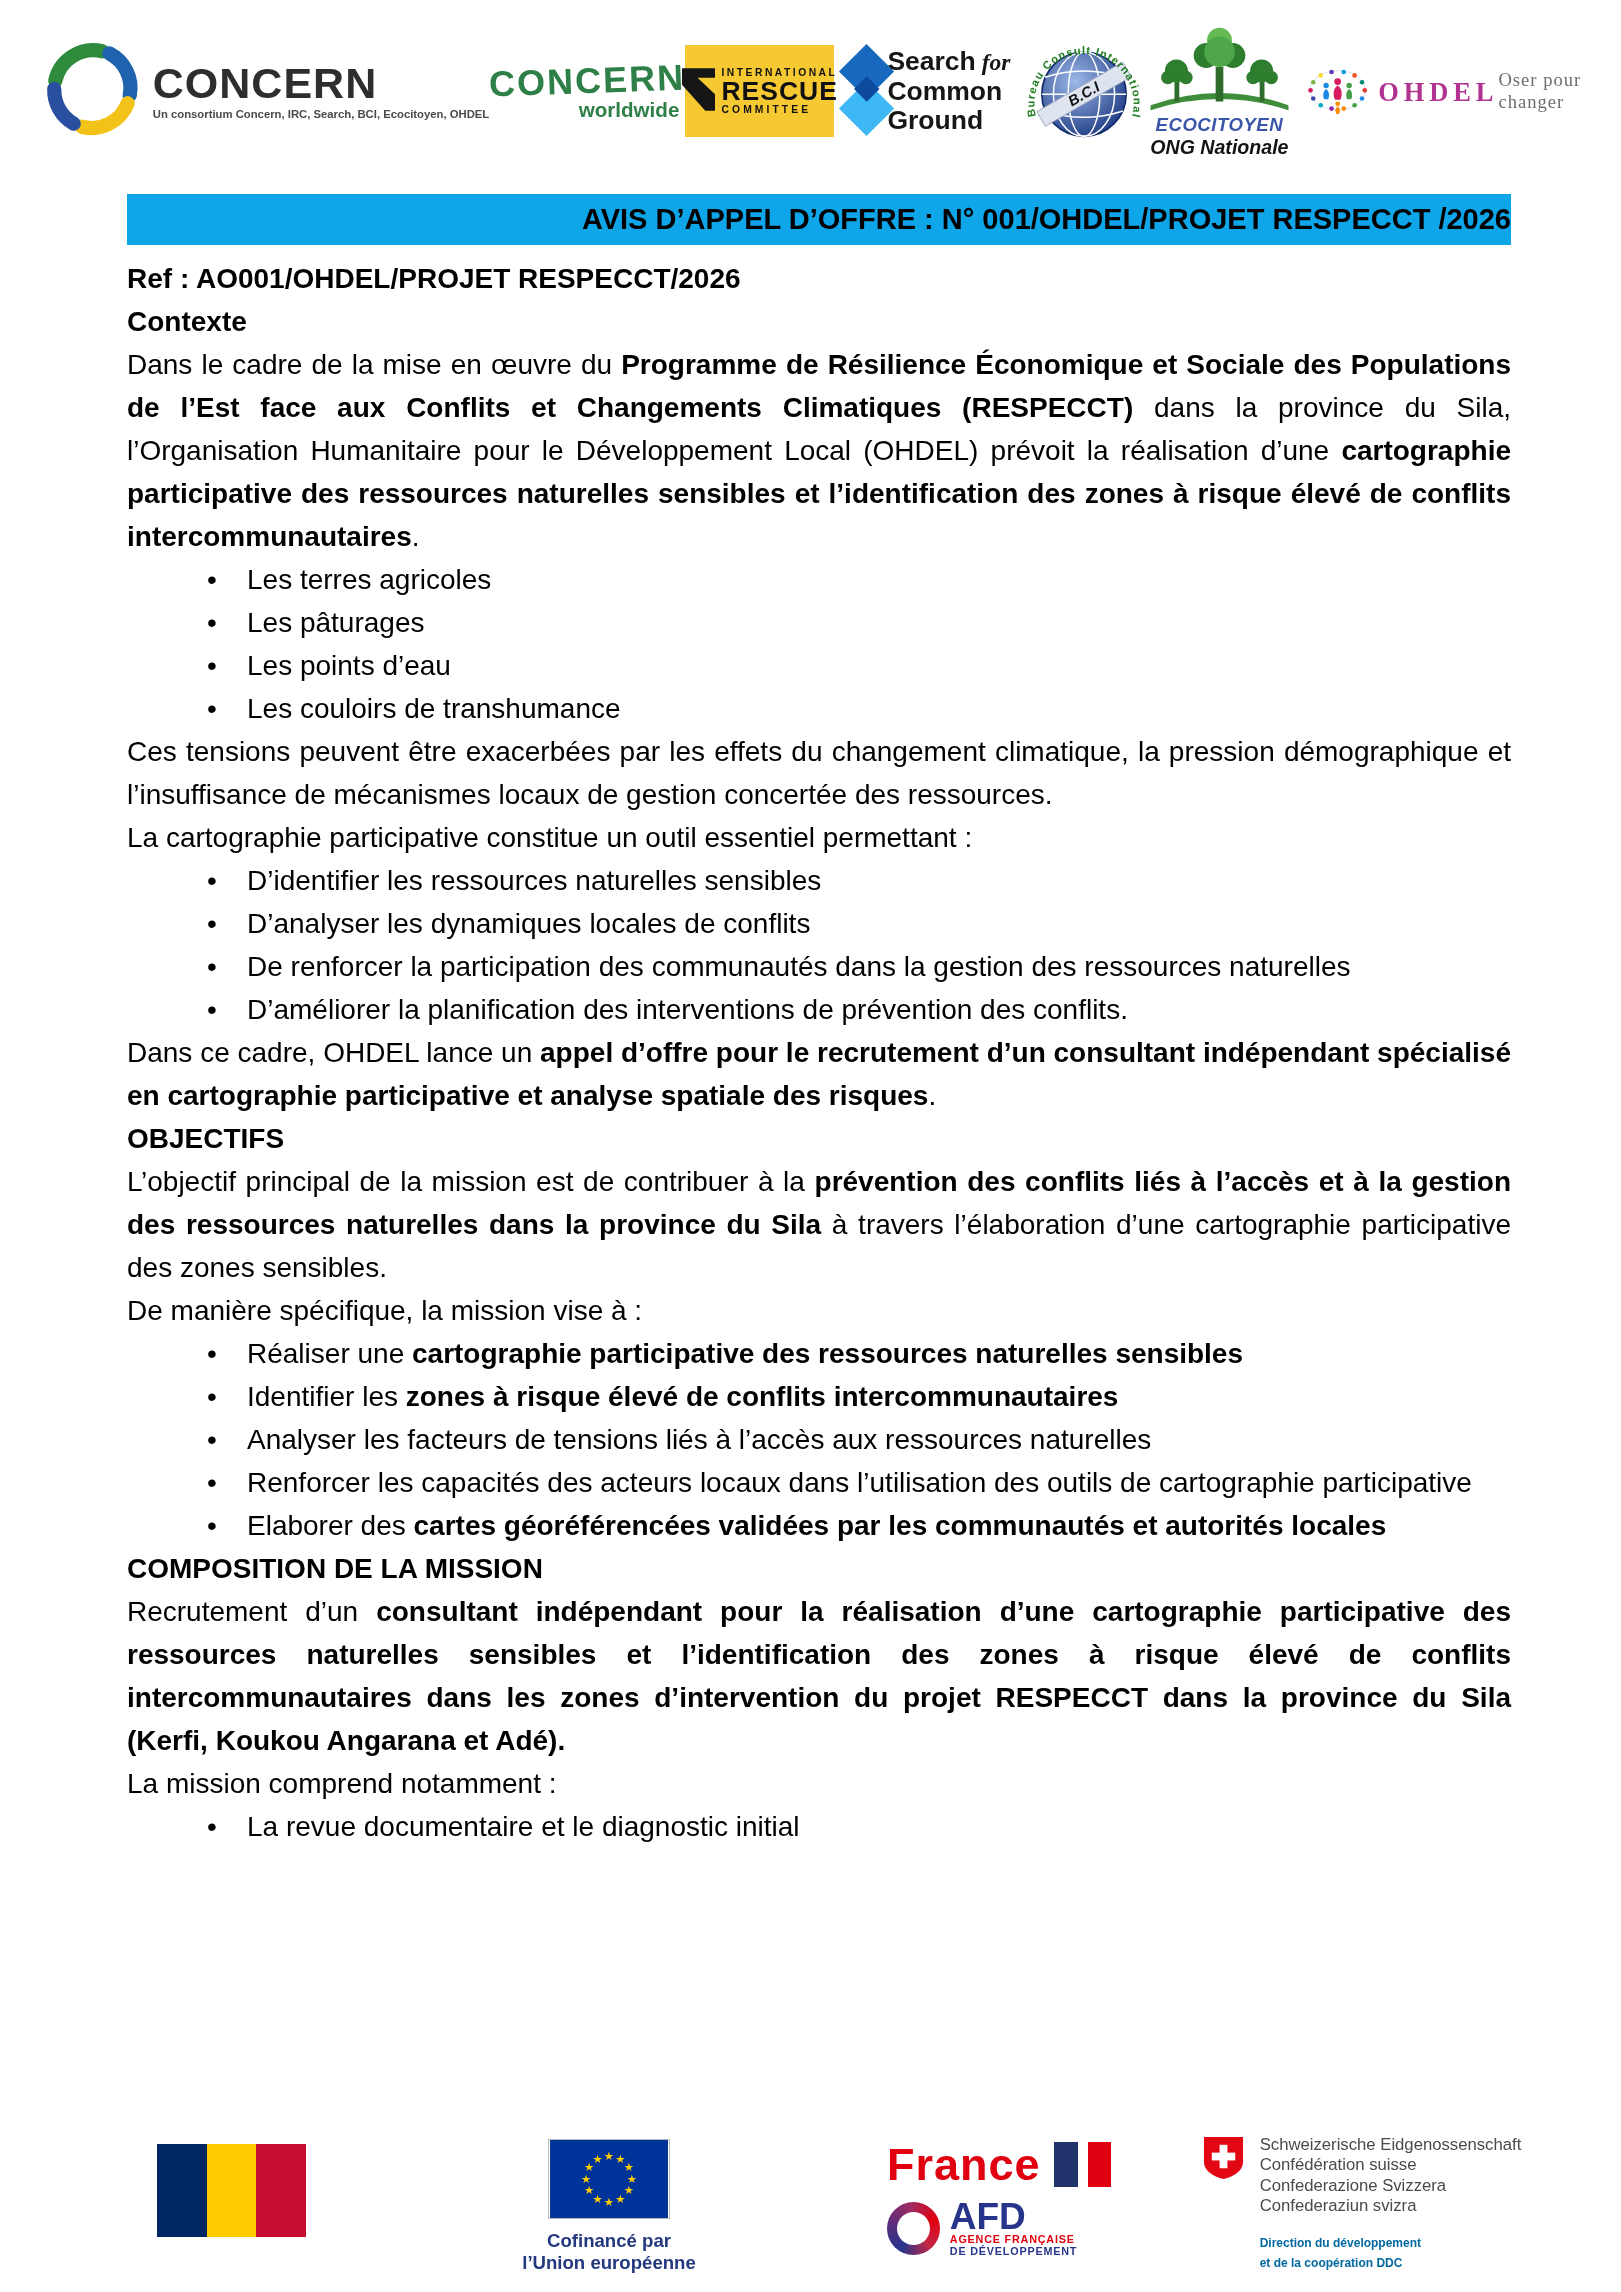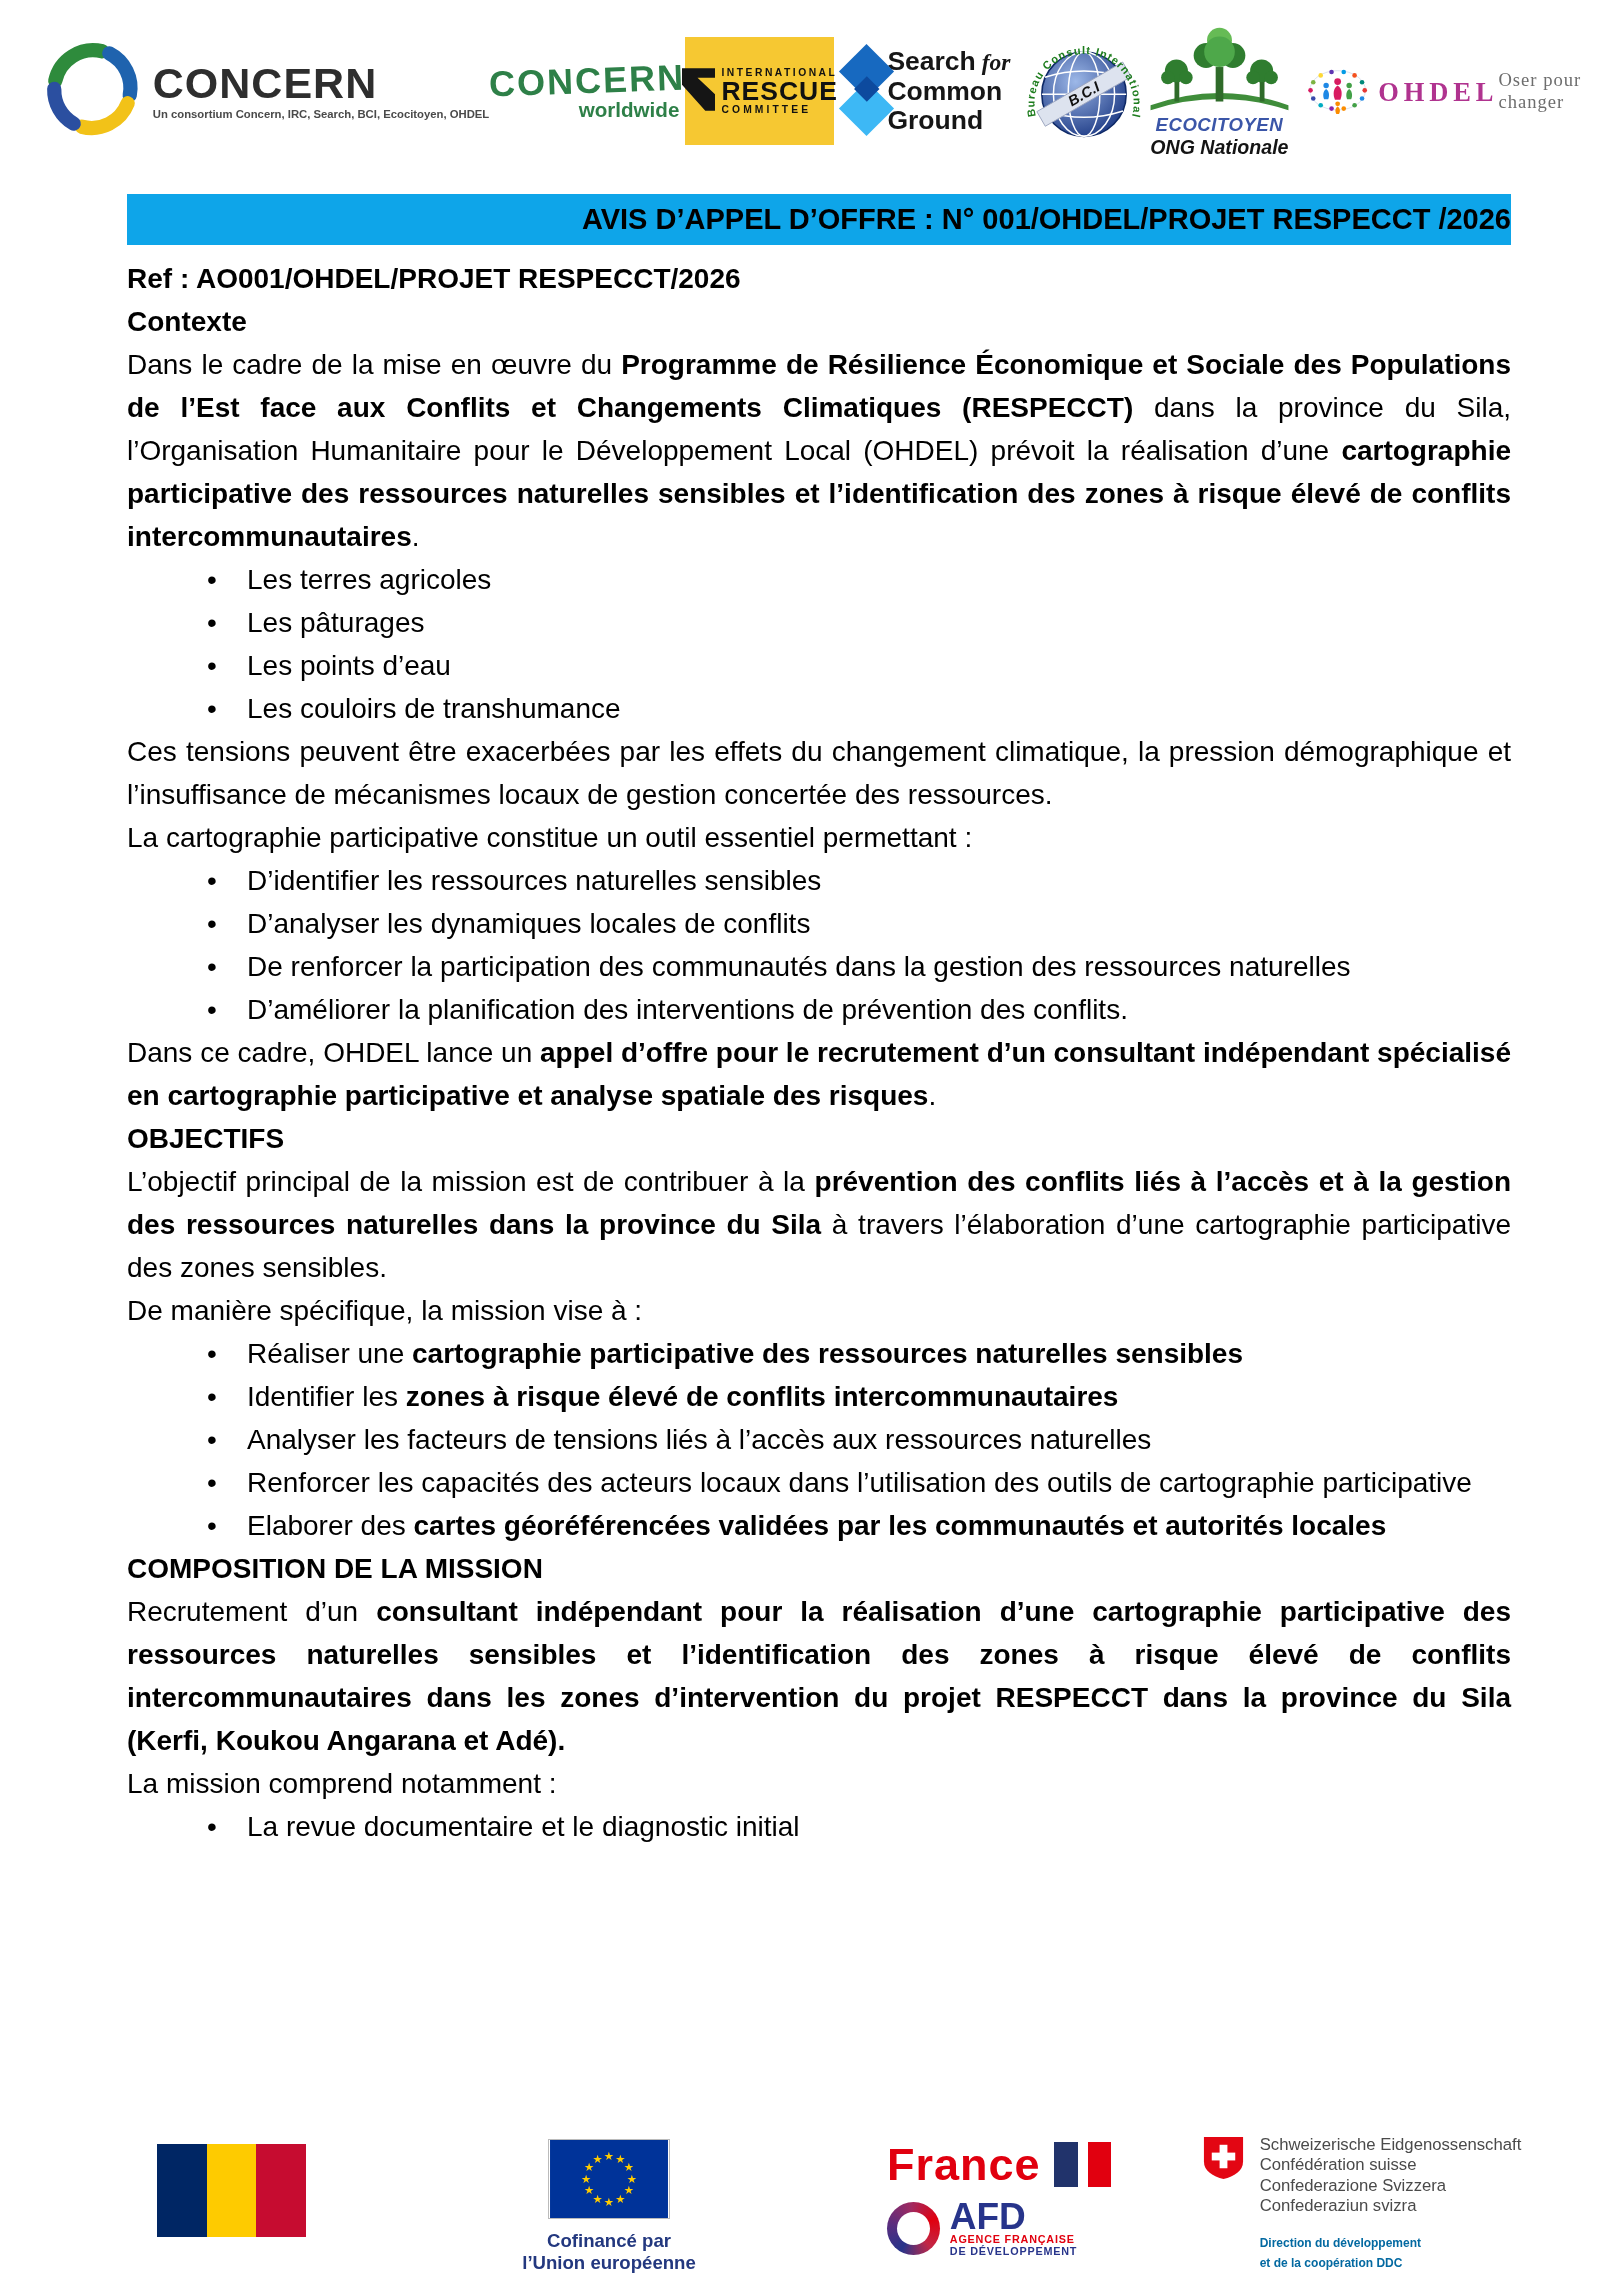--- a/index.html
+++ b/index.html
@@ -13,21 +13,21 @@
 
   .respecct { gap:9.8px; }
   .respecct-text { display:flex; flex-direction:column; }
   .respecct-word { font-size:43px; font-weight:800; color:#2e2e2e; letter-spacing:1px; line-height:43px; }
   .respecct-tag  { font-size:11.3px; color:#4a4a4a; font-weight:600; margin-top:2.9px; white-space:nowrap; }
 
   .concern { flex-direction:column; align-items:flex-end; }
   .concern-word { font-size:36px; font-weight:800; color:#2e8048; letter-spacing:2px; transform:rotate(-2deg); }
   .concern-sub  { font-size:20.6px; font-weight:700; color:#2e8048; margin-top:-3.9px; padding-right:5.9px; }
 
-  .irc { width:149px; height:108px; background:#f6c832; display:flex; align-items:center; justify-content:center; gap:6.9px; }
+  .irc { width:149px; height:92px; background:#f6c832; display:flex; align-items:center; justify-content:center; gap:6.9px; }
   .irc-col { display:flex; flex-direction:column; align-items:flex-start; }
   .irc-top { font-size:10.3px; font-weight:700; letter-spacing:2.5px; color:#111; }
   .irc-mid { font-size:26.5px; font-weight:800; color:#111; line-height:26.5px; letter-spacing:1px; }
   .irc-bot { font-size:10.3px; font-weight:700; letter-spacing:3.1px; color:#111; }
 
   .sfcg { gap:11.8px; }
   .sfcg-dias { position:relative; width:65px; height:84px; }
   .sfcg-dias .d { position:absolute; width:39px; height:39px; transform:rotate(45deg); }
   .d1 { left:12.7px; top:2.9px;  background:#1769c0; }
   .d2 { left:12.7px; top:40px; background:#3db8f5; }

